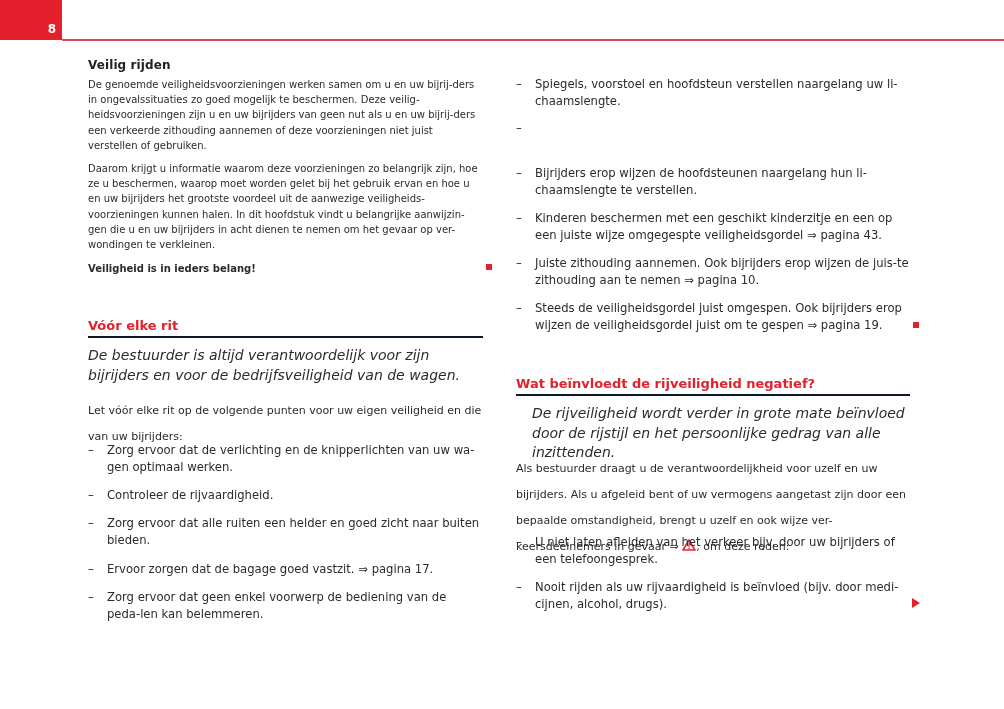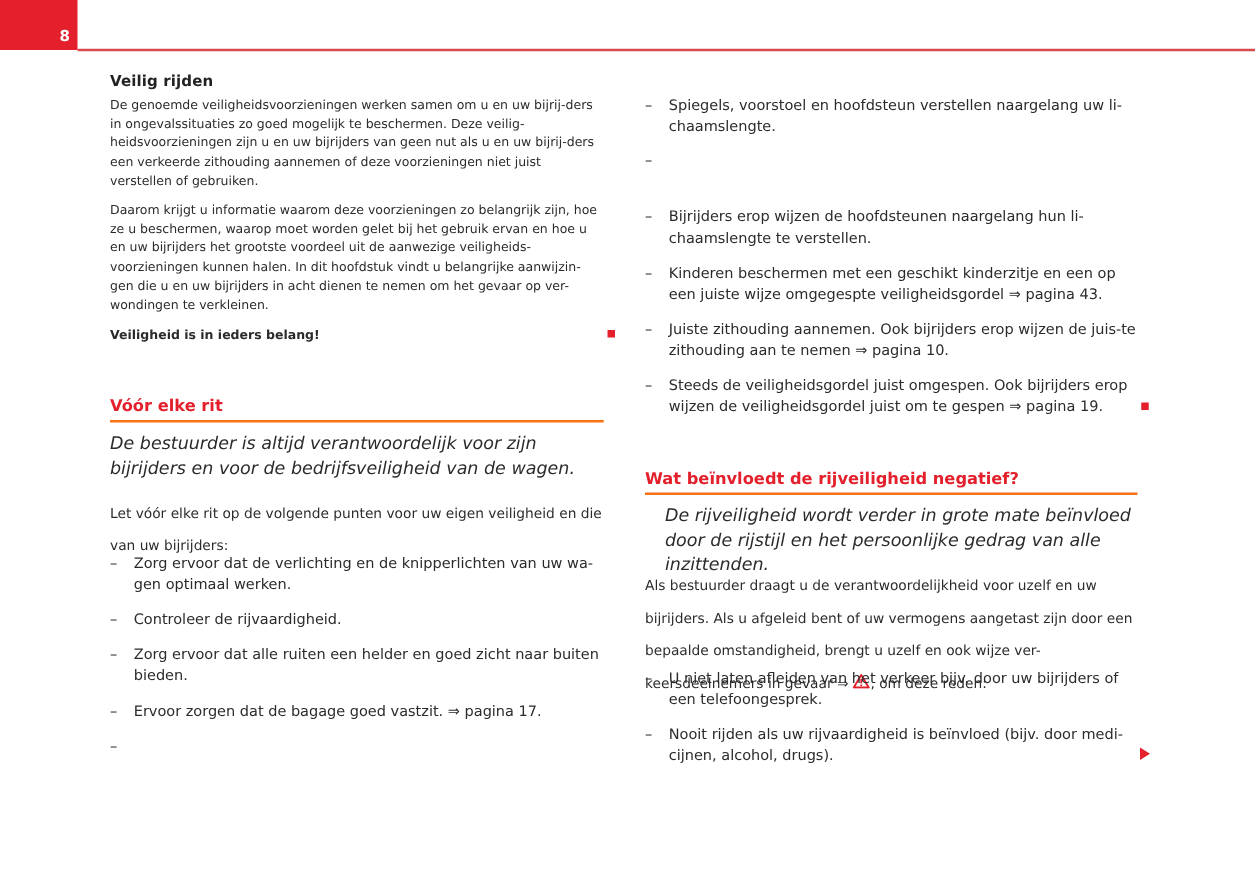--- a/index.html
+++ b/index.html
@@ -30,21 +30,21 @@
     }
     .p-small.bold { font-weight: bold; }
 
     .p-body {
       position: absolute; font-size: 11px; line-height: 26px; color: #2b2b2b;
     }
 
     .section-heading {
       position: absolute; font-size: 13px; font-weight: bold; color: #e3202b;
       padding-bottom: 3px;
-      border-bottom: 2px solid #f97316;
+      border-bottom: 2px solid #0f172a;
     }
     .lead {
       position: absolute; font-size: 14px; line-height: 19.5px; font-style: italic; color: #2b2b2b;
     }
 
     .bullet {
       position: absolute; font-size: 11.6px; line-height: 17.2px; color: #2b2b2b;
       padding-left: 19px;
     }
     .bullet .dash {
@@ -90,20 +90,21 @@
 <div class="bullet" style="left:88px; top:515px; width:395px;">
   <span class="dash">–</span>
   <span>Zorg ervoor dat alle ruiten een helder en goed zicht naar buiten bieden.</span>
 </div>
 <div class="bullet" style="left:88px; top:561px; width:395px;">
   <span class="dash">–</span>
   <span>Ervoor zorgen dat de bagage goed vastzit. ⇒ pagina 17.</span>
 </div>
 <div class="bullet" style="left:88px; top:589px; width:395px;">
   <span class="dash">–</span>
+  <span>Zorg ervoor dat geen enkel voorwerp de bediening van de peda-len kan belemmeren.</span>
 </div>
 
 <div class="bullet" style="left:516px; top:76px; width:394px;">
   <span class="dash">–</span>
   <span>Spiegels, voorstoel en hoofdsteun verstellen naargelang uw li-chaamslengte.</span>
 </div>
 <div class="bullet" style="left:516px; top:120px; width:394px;">
   <span class="dash">–</span>
 </div>
 <div class="bullet" style="left:516px; top:165px; width:394px;">

